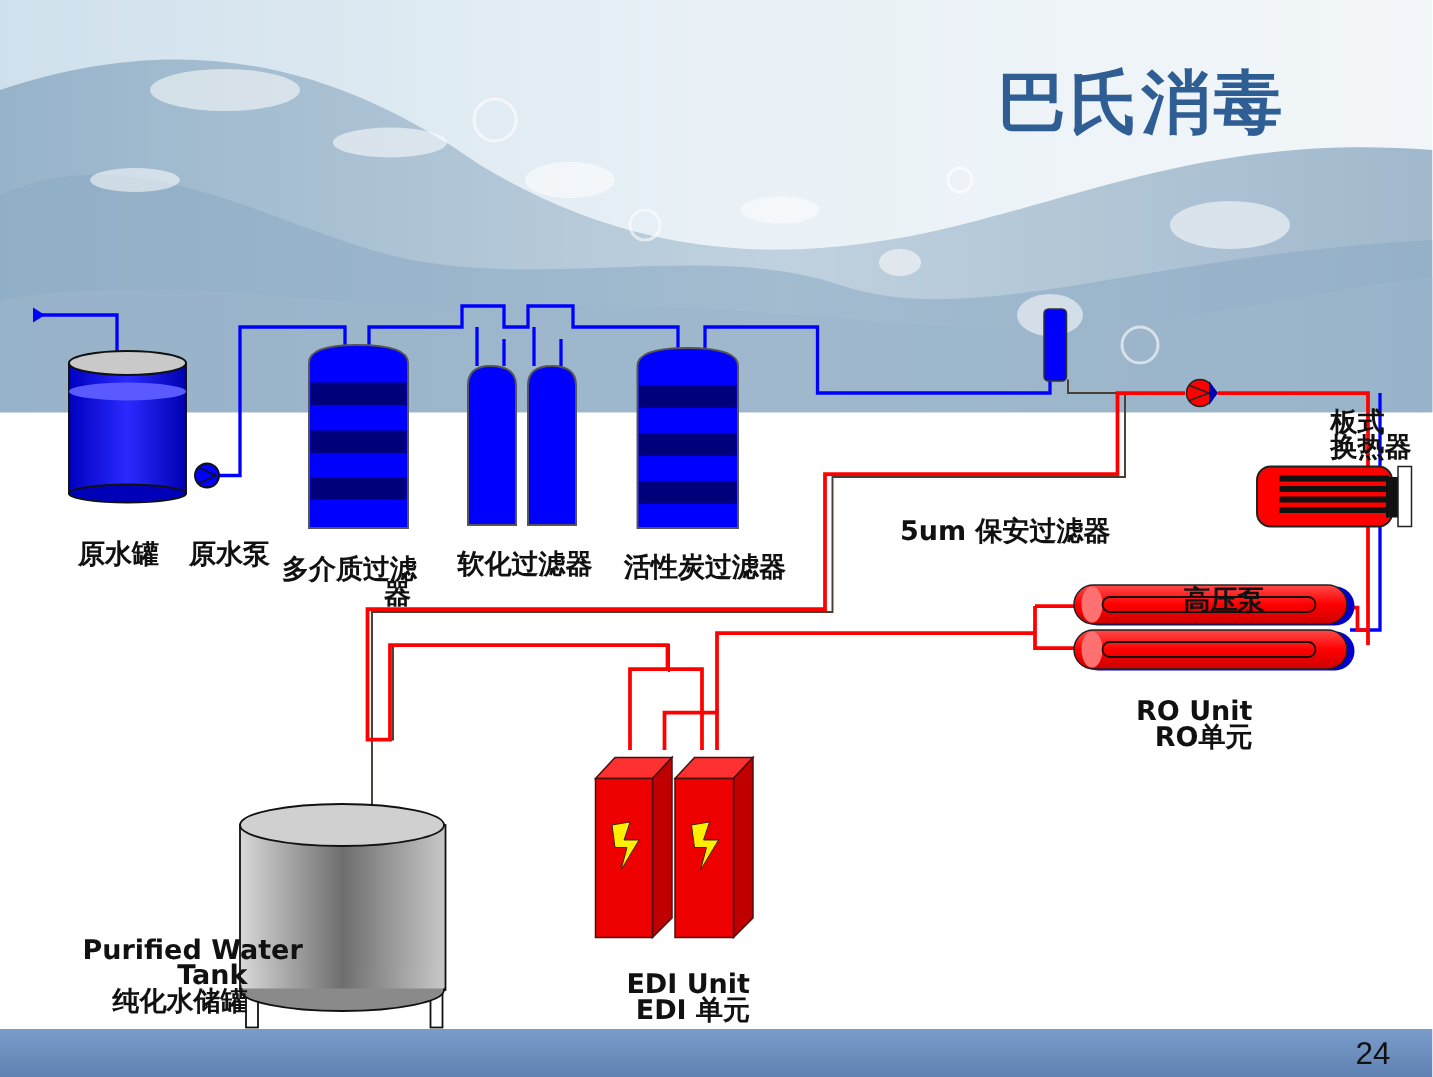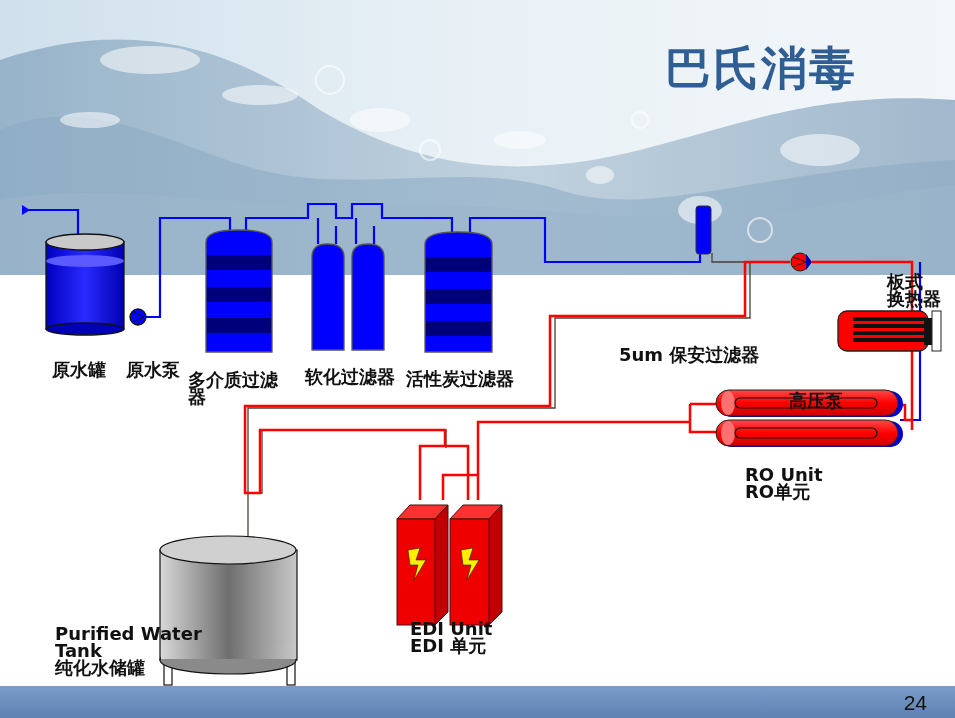--- a/index.html
+++ b/index.html
@@ -1,21 +1,21 @@
 <!DOCTYPE html>
 <html><head>
 <meta charset="utf-8">
 <style>
   html,body{margin:0;padding:0;}
   body{width:955px;height:718px;position:relative;overflow:hidden;background:#ffffff;font-family:"DejaVu Sans",sans-serif;}
   .bg-wave{position:absolute;left:0;top:0;width:955px;height:275px;}
   .title{position:absolute;left:665px;top:38px;font-size:46px;font-weight:bold;color:#2e5e94;letter-spacing:2px;font-family:"DejaVu Sans",sans-serif;}
   svg.diagram{position:absolute;left:0;top:0;width:955px;height:718px;}
   .lbl{position:absolute;font-size:18px;font-weight:bold;color:#111;font-family:"DejaVu Sans",sans-serif;line-height:17px;white-space:nowrap;}
-  .lbl.c{text-align:left;}
+  .lbl.c{text-align:right;}
   .footer{position:absolute;left:0;top:686px;width:955px;height:32px;background:linear-gradient(#7a9ccb,#5f82b2);}
   .pagenum{position:absolute;right:28px;top:5px;font-size:21px;color:#111;font-family:"Liberation Sans",sans-serif;text-align:right;}
 </style>
 </head>
 <body>
 
 <svg class="bg-wave" viewBox="0 0 955 275" preserveAspectRatio="none">
   <defs>
     <linearGradient id="sky" x1="0" y1="0" x2="1" y2="0">
       <stop offset="0" stop-color="#cfe0ec"></stop>
@@ -187,32 +187,32 @@
   </g>
 </svg>
 
 <div class="lbl" style="left:52px;top:361px;">原水罐</div>
 <div class="lbl" style="left:94px;top:361px;margin-left:32px;">原水泵</div>
 <div class="lbl c" style="left:188px;top:371px;width:86px;">
   <div>多介质过滤</div>
   <div>器</div>
 </div>
 <div class="lbl" style="left:305px;top:368px;">软化过滤器</div>
-<div class="lbl" style="left:406px;top:370px;">活性炭过滤器</div>
-<div class="lbl" style="left:619px;top:346px;">5um 保安过滤器</div>
+<div class="lbl" style="left:416px;top:370px;">活性炭过滤器</div>
+<div class="lbl" style="left:600px;top:346px;">5um 保安过滤器</div>
 <div class="lbl" style="left:789px;top:346px;margin-top:46px;">高压泵</div>
 <div class="lbl" style="left:887px;top:273px;">
   <div>板式</div>
   <div>换热器</div>
 </div>
 <div class="lbl c" style="left:745px;top:466px;width:90px;">
   <div>RO Unit</div>
   <div>RO单元</div>
 </div>
-<div class="lbl c" style="left:410px;top:620px;width:90px;">
+<div class="lbl c" style="left:410px;top:648px;width:90px;">
   <div>EDI  Unit</div>
   <div>EDI 单元</div>
 </div>
 <div class="lbl c" style="left:55px;top:625px;width:110px;">
   <div>Purified Water</div>
   <div>Tank</div>
   <div>纯化水储罐</div>
 </div>
 
 <div class="footer">

